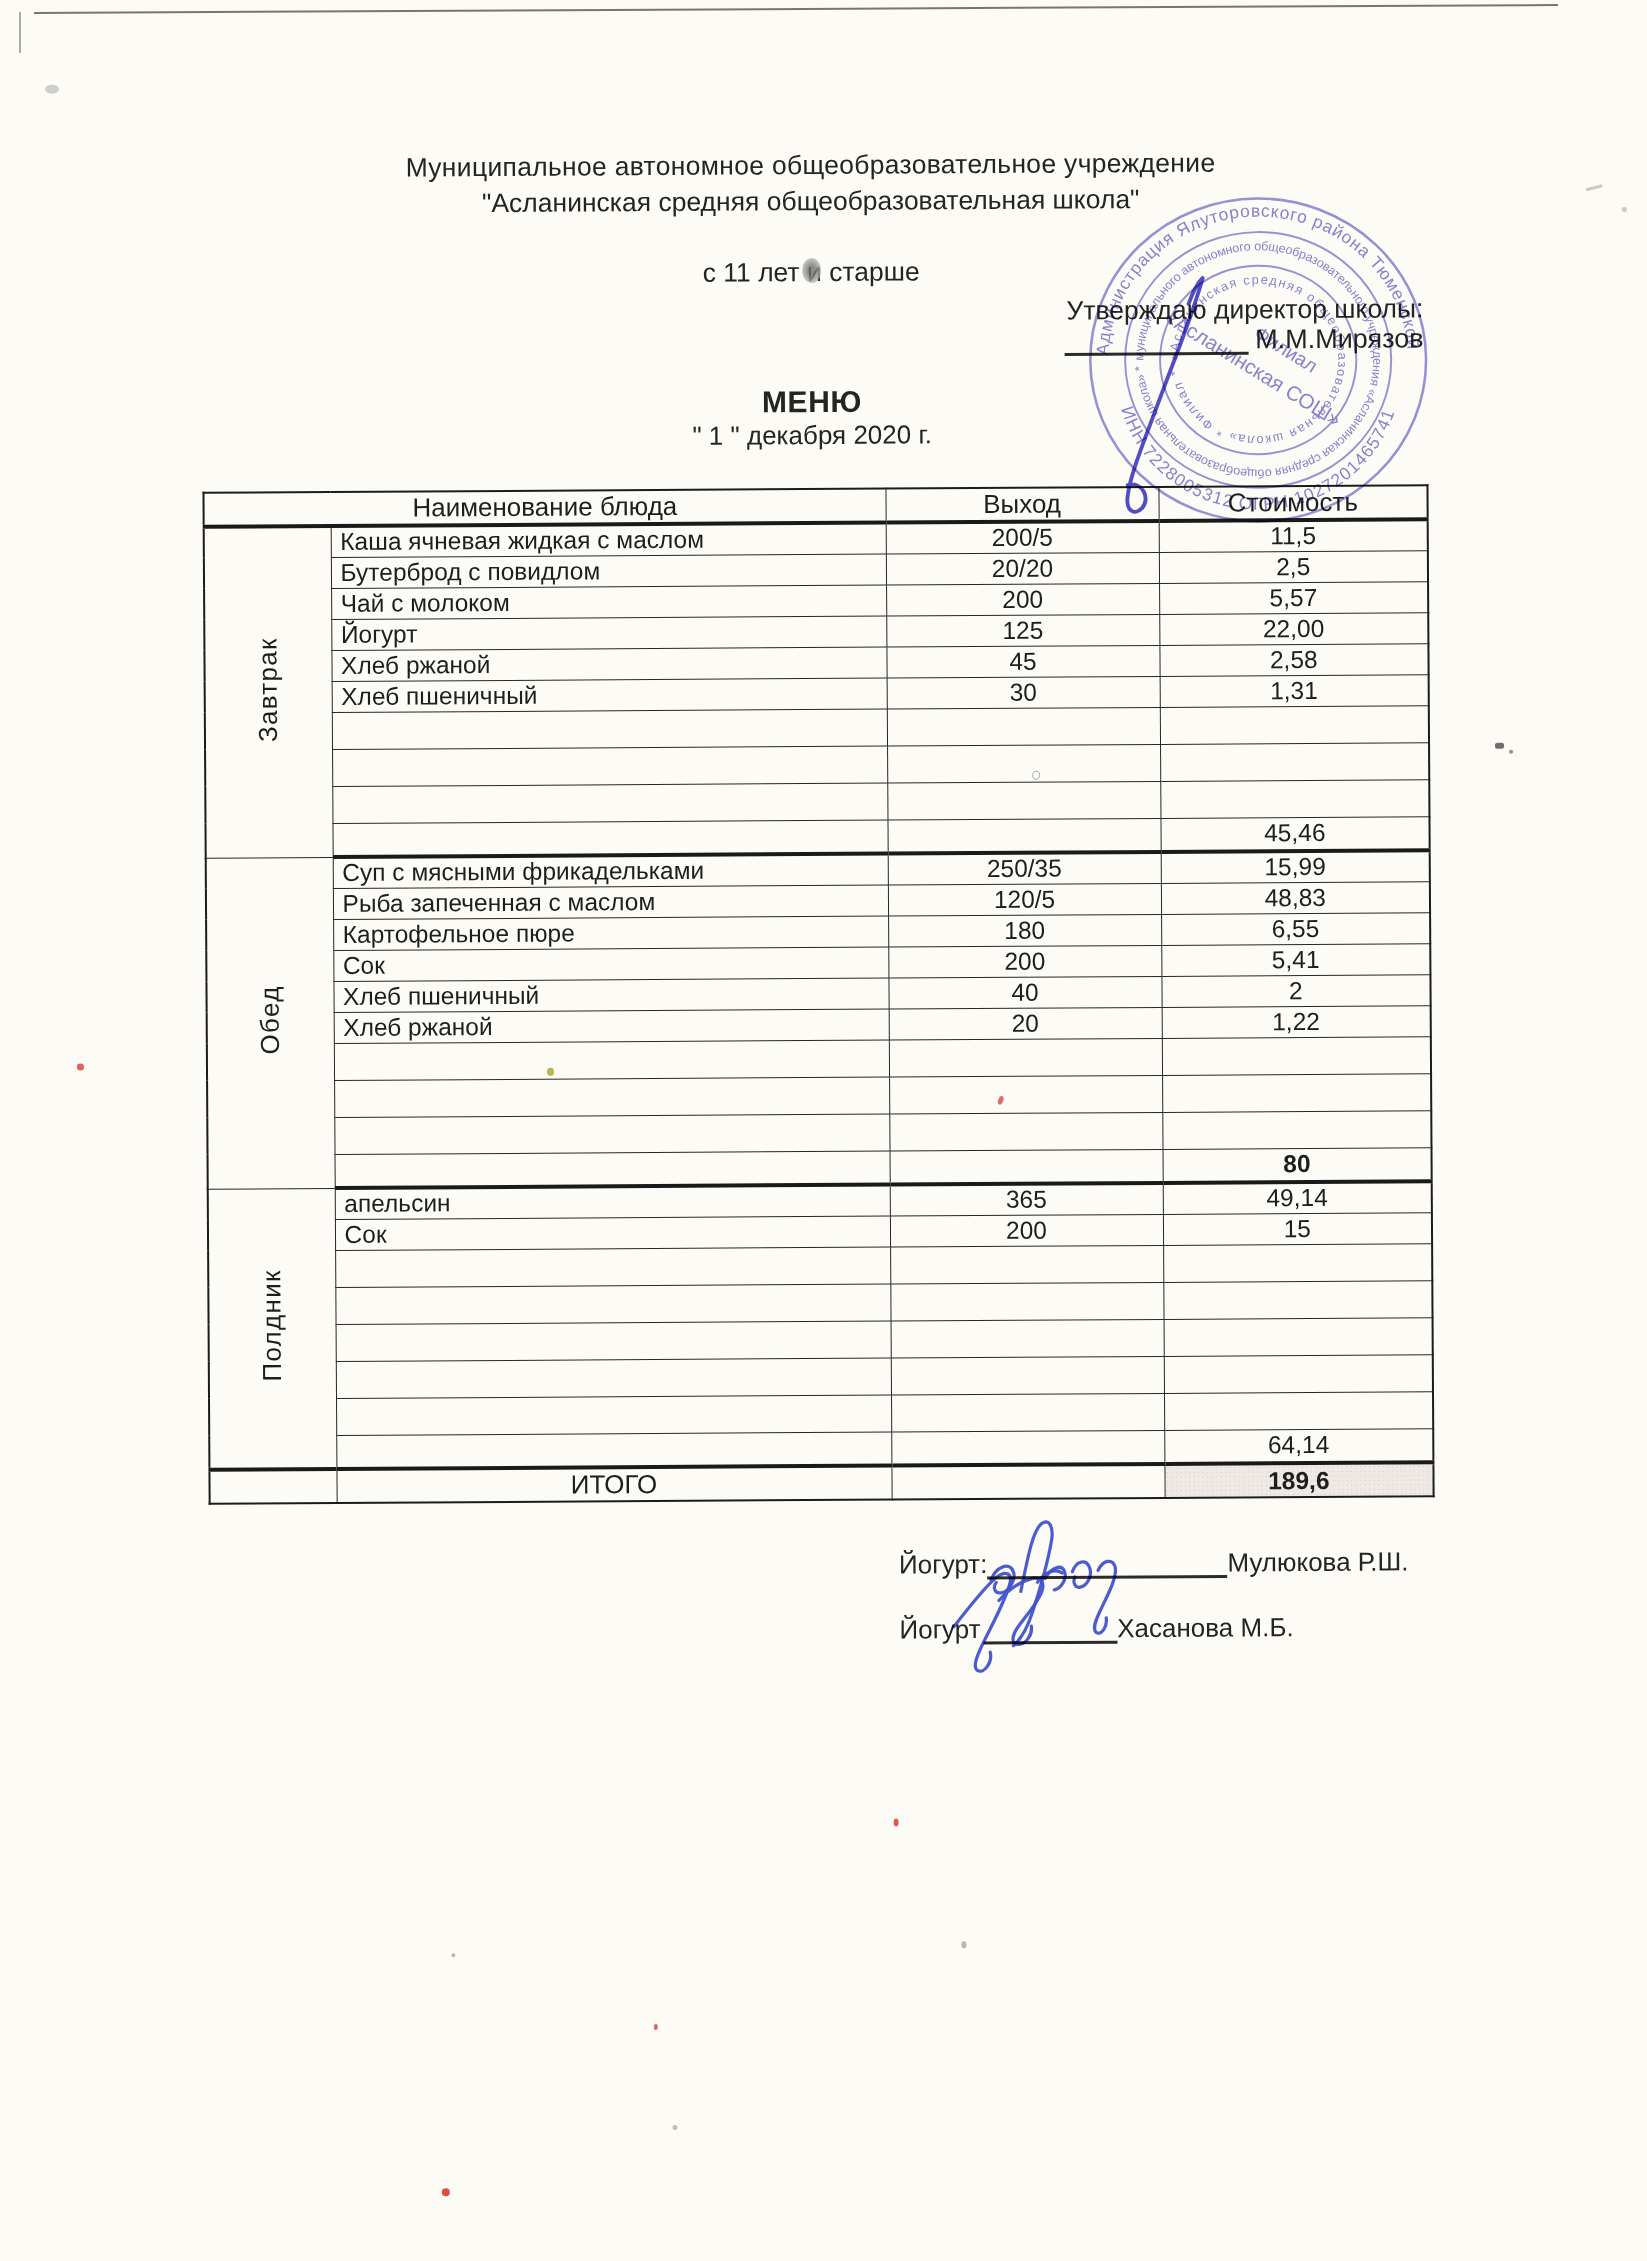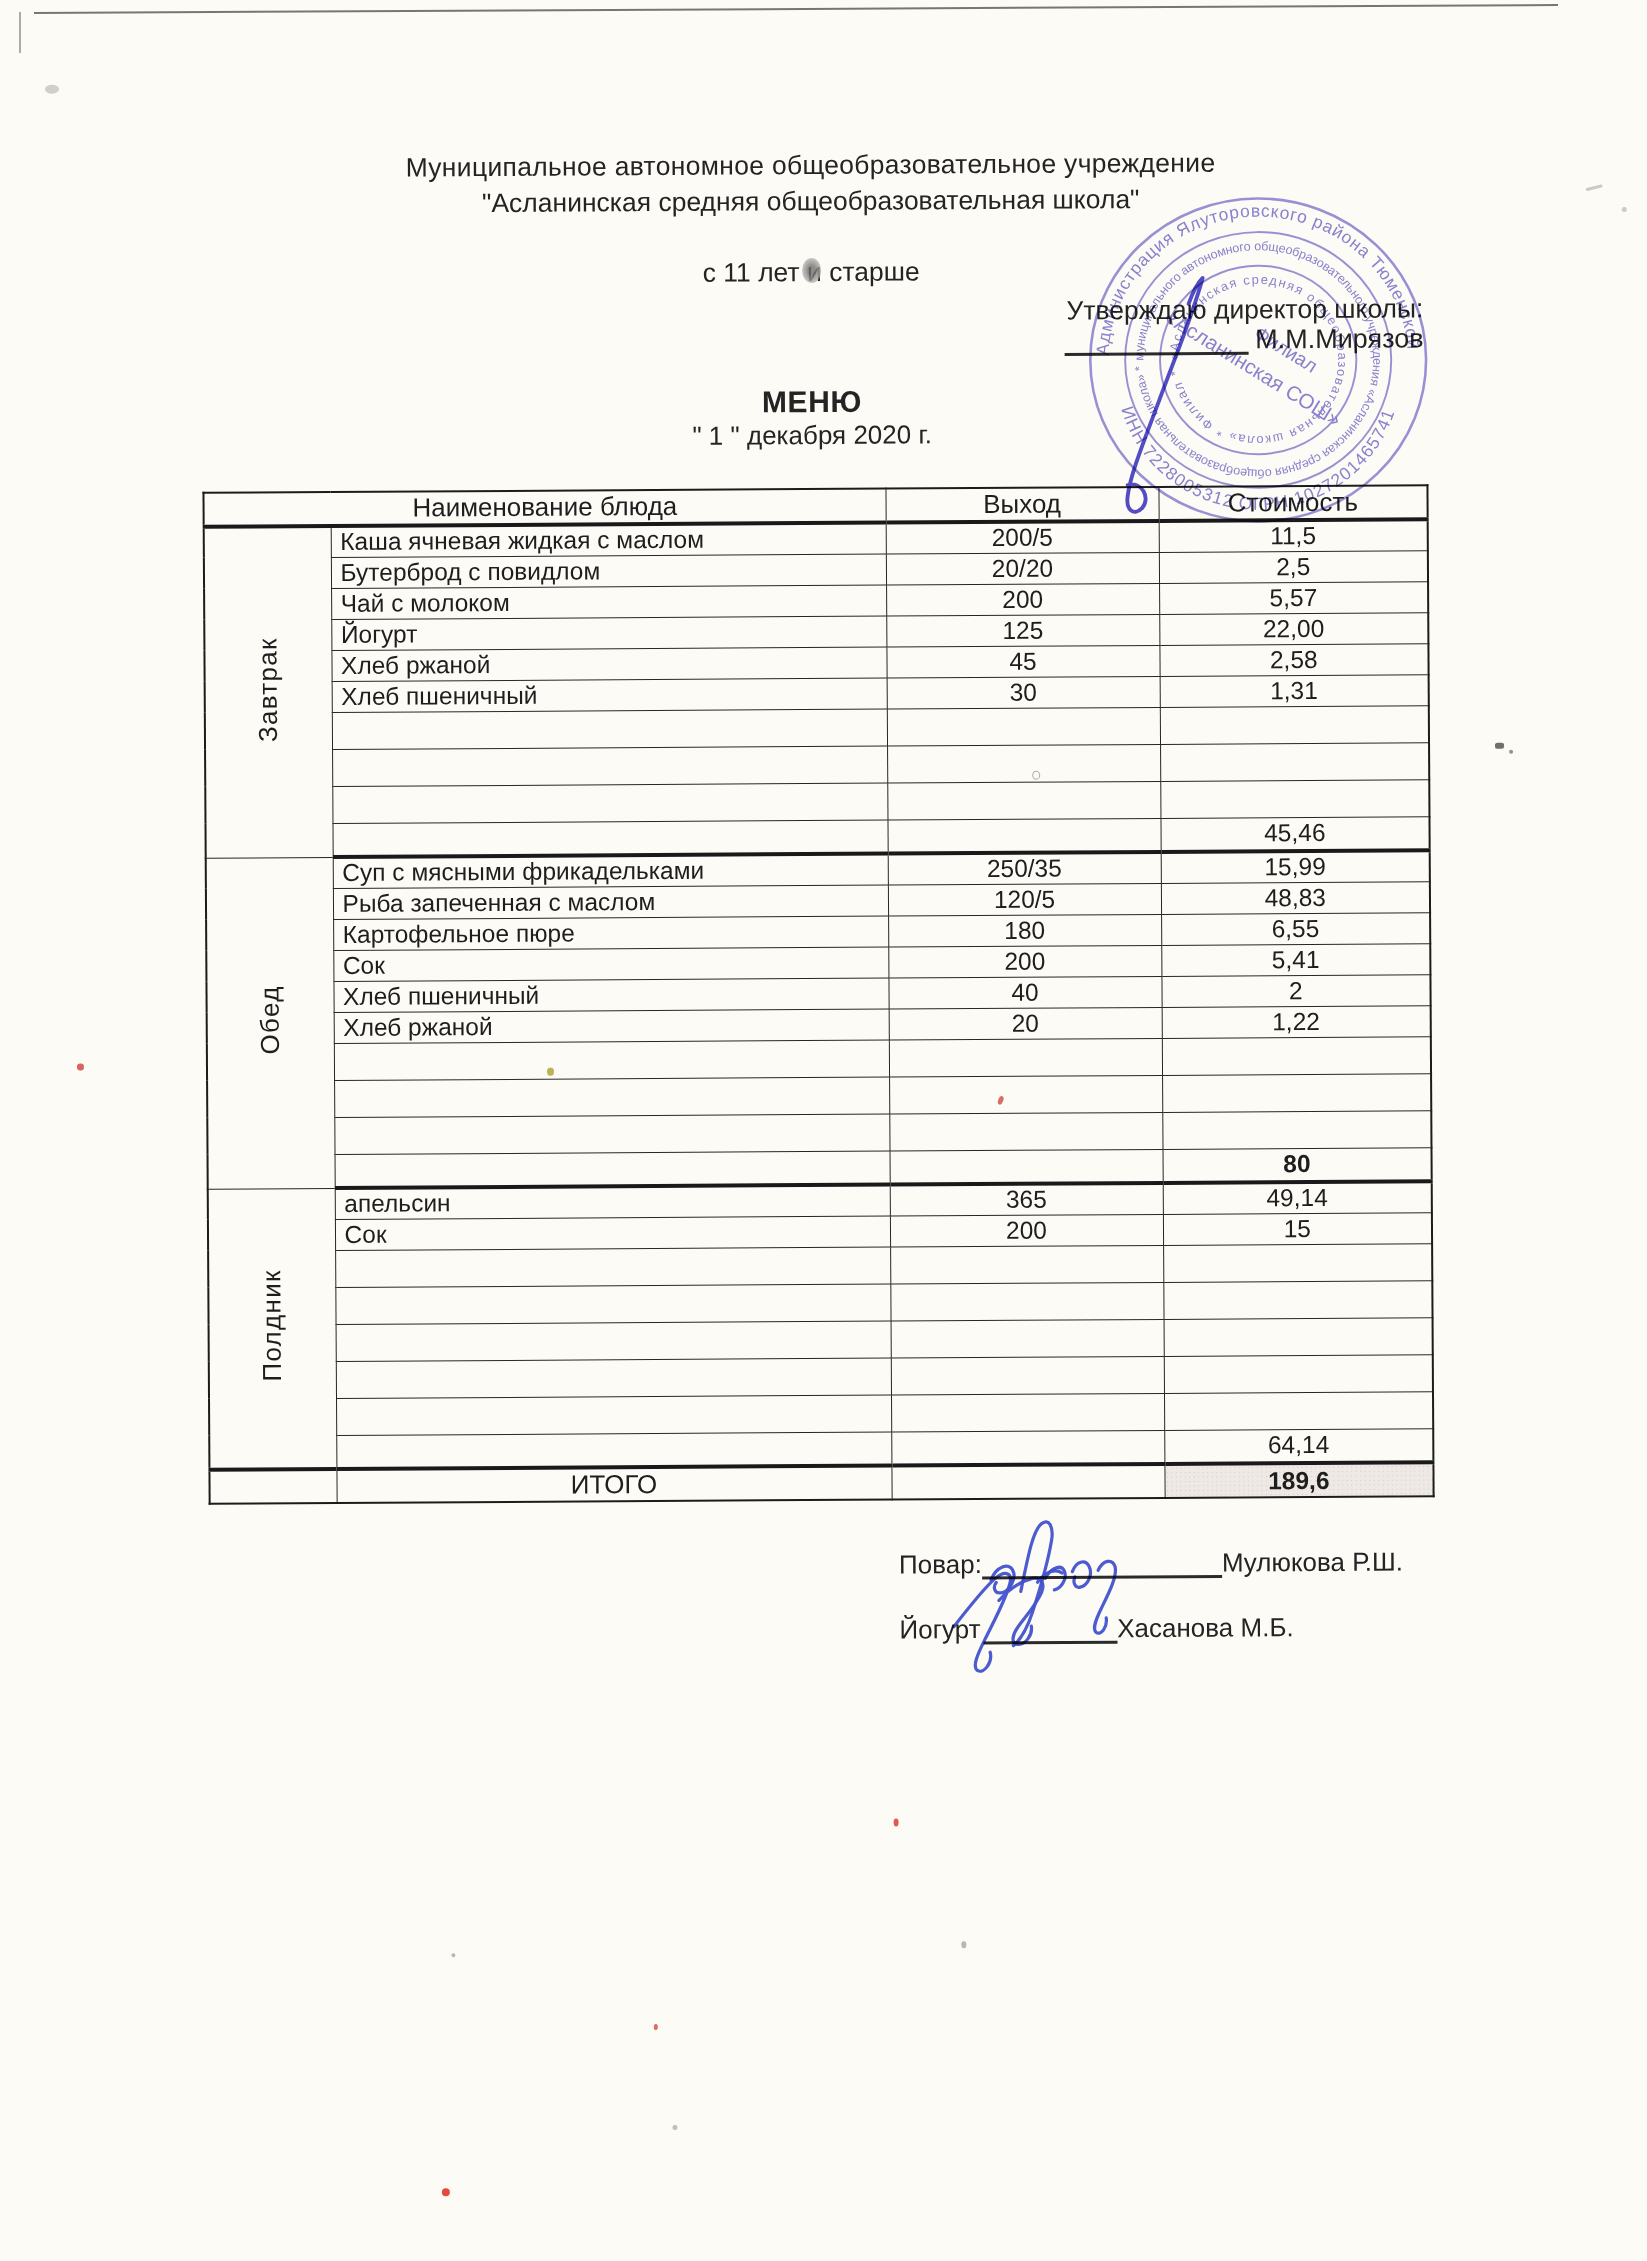--- a/index.html
+++ b/index.html
@@ -237,21 +237,21 @@
           </tr>
           <tr class="row-total">
             <td class="label-mini"></td>
             <td class="total-label">ИТОГО</td>
             <td class="val"></td>
             <td class="val shaded">189,6</td>
           </tr>
         </tbody>
     </table>
 
-    <div class="sig-row sig-cook"><span>Повар:</span><span class="sig-ul ul-cook"></span><span>Мулюкова Р.Ш.</span></div>
+    <div class="sig-row sig-cook"><span>Йогурт:</span><span class="sig-ul ul-cook"></span><span>Мулюкова Р.Ш.</span></div>
     <div class="sig-row sig-steward"><span>Йогурт</span><span class="sig-ul ul-steward"></span><span>Хасанова М.Б.</span></div>
 
     <svg class="stamp" width="375" height="359" viewBox="0 0 580 556">
       <defs>
         <path id="r1t" d="M 58 272 A 232 222 0 0 1 522 272" fill="none"></path>
         <path id="r1b" d="M 70 292 A 220 212 0 0 0 510 292" fill="none"></path>
         <path id="r2" d="M 112 272 A 178 170 0 1 1 468 272 A 178 170 0 1 1 112 272" fill="none"></path>
         <path id="r3" d="M 166 272 A 124 118 0 1 1 414 272 A 124 118 0 1 1 166 272" fill="none"></path>
       </defs>
       <g stroke="#7d74cb" fill="none" opacity="0.85">

